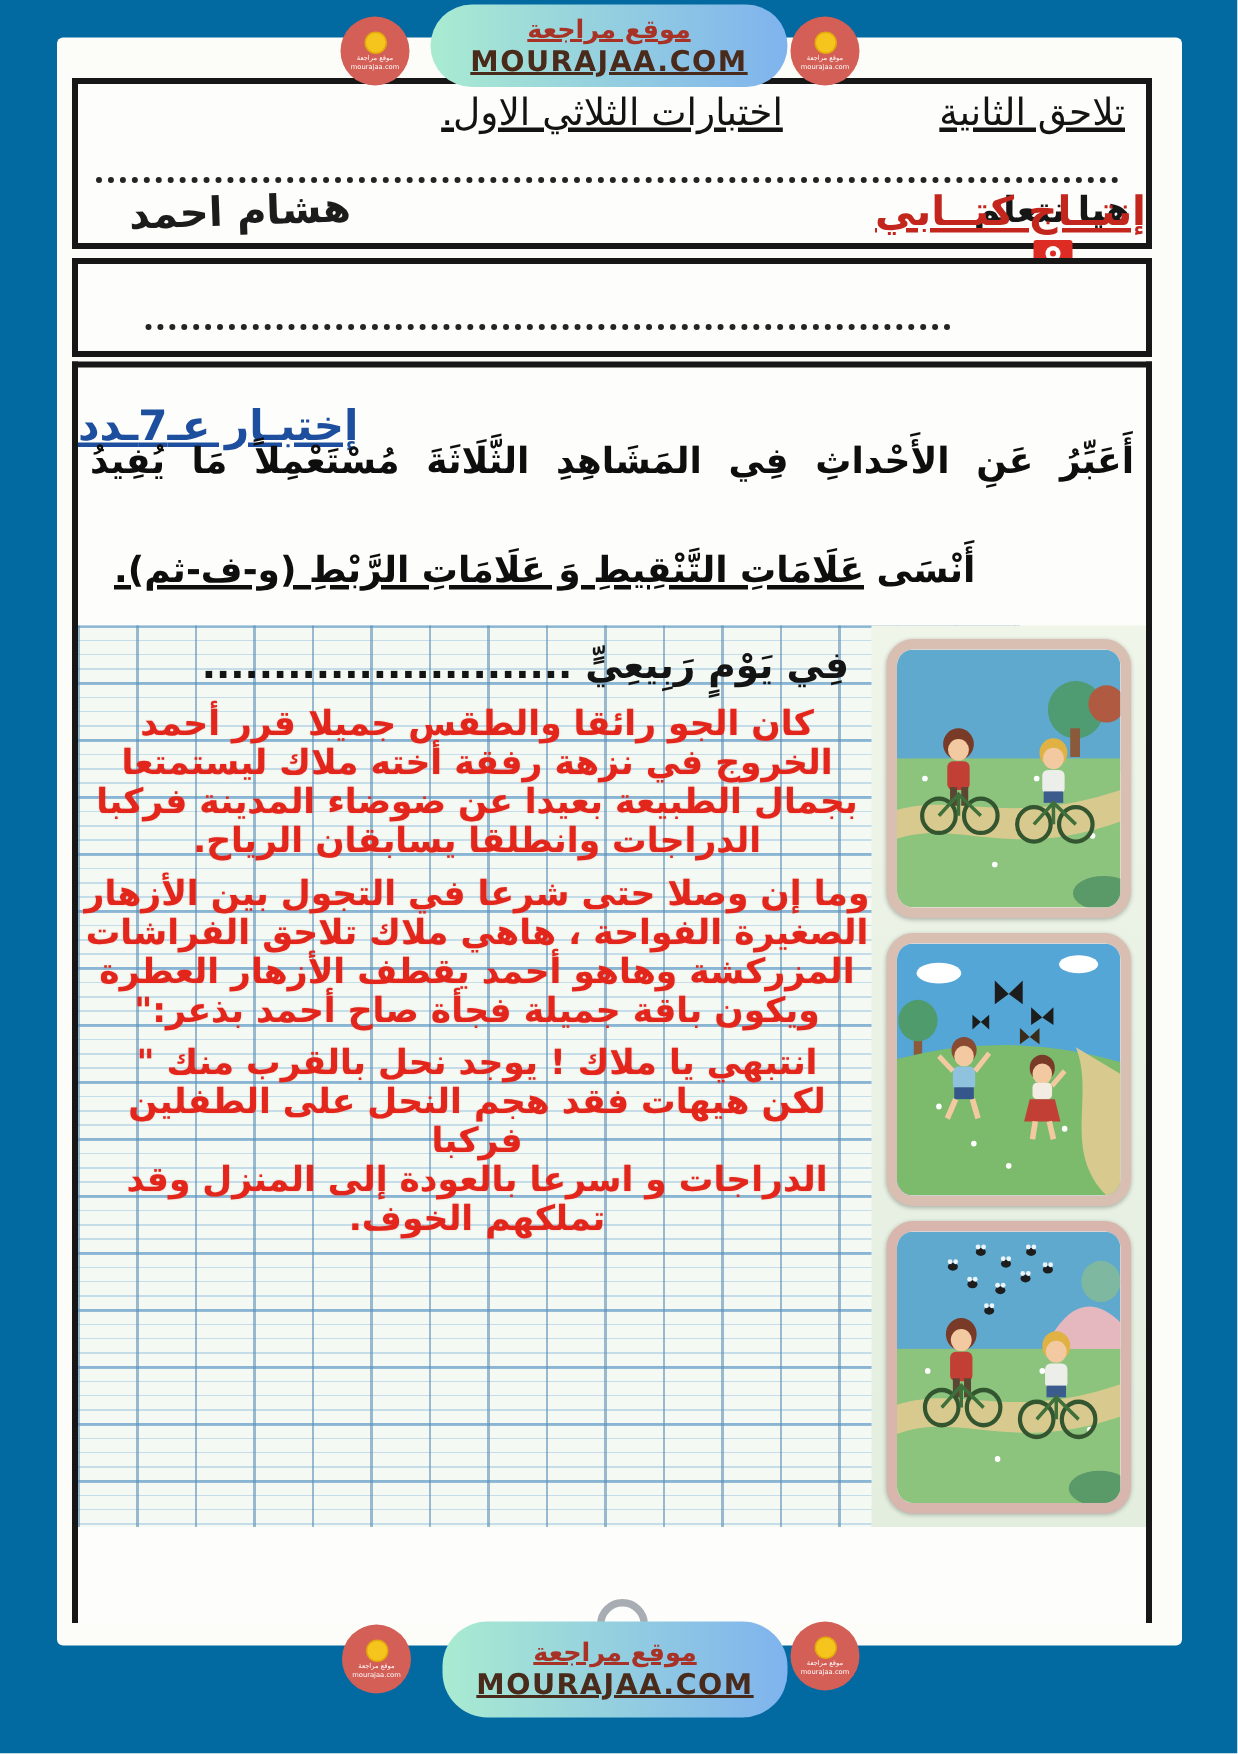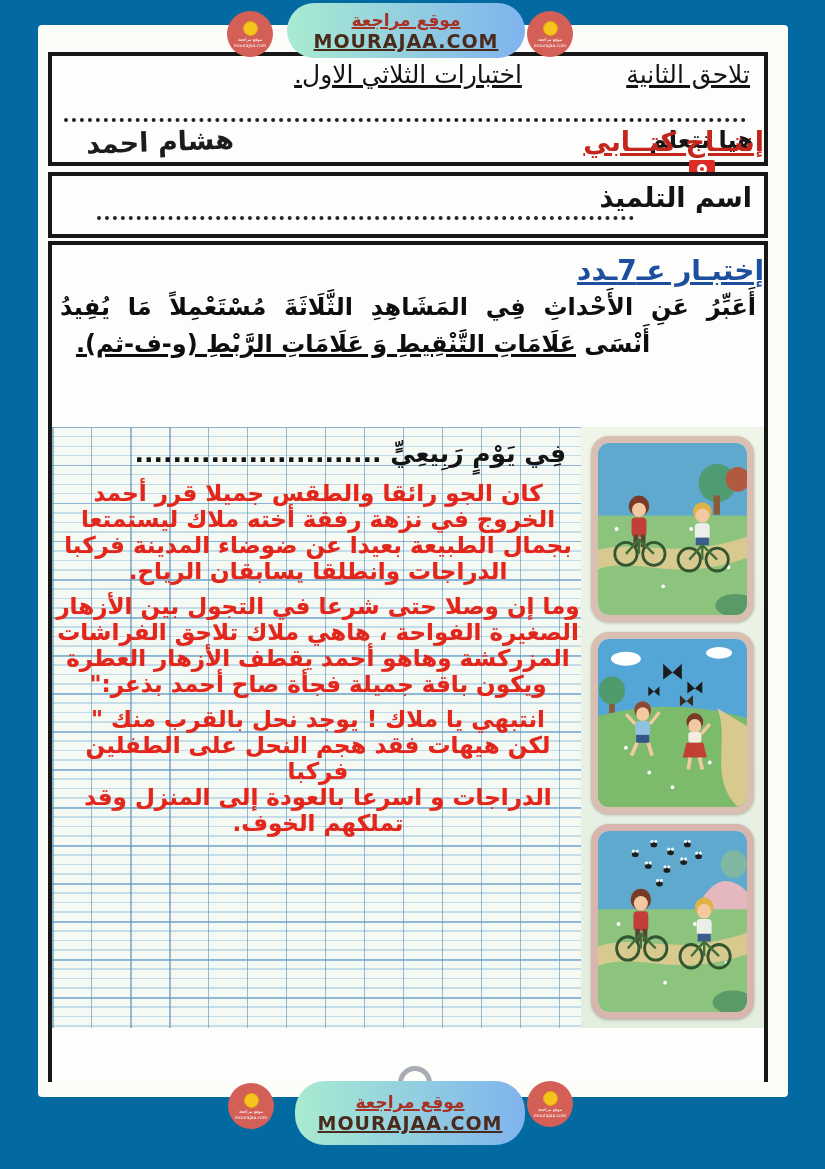--- a/index.html
+++ b/index.html
@@ -42,29 +42,29 @@
   .flag::before { content:""; position:absolute; left:8px; top:3.5px; width:10px; height:10px; border-radius:50%; background:#fff; }
   .flag::after { content:""; position:absolute; left:11px; top:6.5px; width:4px; height:4px; border-radius:50%; background:#dd2c23; }
   .subject { left:0; right:0; color:#c3261d; font-size:27px;
              text-decoration:underline; text-decoration-thickness:2.5px; }
   .signature { position:absolute; left:34px; top:70px; font-size:27px; font-weight:bold; color:#1c1c1c; transform:rotate(-2deg); }
 
   .student-label { position:absolute; right:12px; top:6px; font-size:27px; font-weight:bold; color:#131313; direction:rtl; }
   .student-dots { position:absolute; left:45px; top:40px; width:537px; border-top:4.5px dotted #242424; }
 
   
-  .test-title { position:absolute; top:9px; left:0; right:0; text-align:right; font-size:28px; font-weight:bold;
+  .test-title { position:absolute; top:22px; left:0; right:0; text-align:left; font-size:28px; font-weight:bold;
                 color:#1d4f9e; text-decoration:underline; text-decoration-thickness:3px; direction:rtl; }
   .instructions { position:absolute; top:44px; left:8px; right:8px; direction:rtl; color:#0e0e0e;
                   font-size:24px; font-weight:bold; line-height:37px; }
   .instr-line { text-align:justify; text-align-last:justify; }
-  .instr-last { text-align:left; padding-left:16px; }
+  .instr-last { text-align:left; padding-left:16px;margin-top:36px; }
   .u-part { text-decoration:underline; text-decoration-thickness:2.5px; }
 
-  .notebook { position:absolute; left:0; top:182px; width:628px; height:601px; background-color:#f4f9f3;
+  .notebook { position:absolute; left:0; top:172px; width:628px; height:601px; background-color:#f4f9f3;
     background-image:
       repeating-linear-gradient(to right,  rgba(92,142,182,0.6) 0 1.5px, transparent 1.5px 39px),
       repeating-linear-gradient(to bottom, rgba(118,168,205,0.75) 0 1.5px, transparent 1.5px 38px),
       repeating-linear-gradient(to bottom, rgba(158,198,224,0.55) 0 1px, transparent 1px 9.5px); }
 
   .notebook-text { position:absolute; left:2px; top:12px; width:528px; direction:rtl; }
   .opening { text-align:right; padding-right:16px; font-size:25px; font-weight:bold; color:#141414; margin-bottom:12px; }
   .opening .dots { letter-spacing:1px; }
   .story { text-align:center; color:#e3261c; font-size:23px; font-weight:bold; line-height:26px;
            white-space:pre-line; margin-bottom:9px; text-shadow:0 0 1px rgba(227,38,28,0.35); }
@@ -105,21 +105,20 @@
     <div class="dots-sep"></div>
     <span class="hline2 lets-learn">
       <span>هيا نتعلم</span>
       <span class="flag"></span>
     </span>
     <span class="hline2 subject">إنتــاج كتــابي</span>
     <span class="signature">هشام احمد</span>
   </div>
 
   <div class="bx box-student">
-    <span class="student-label">اسم التلميذ</span>
     <div class="student-dots"></div>
   </div>
 
   <div class="bx box-main">
     <div class="test-title">إختبـار عـ7ـدد</div>
 
     <div class="instructions">
       <div class="instr-line">أَعَبِّرُ عَنِ الأَحْداثِ فِي المَشَاهِدِ الثَّلَاثَةَ مُسْتَعْمِلاً مَا يُفِيدُ</div>
       <div class="instr-last">
         <span>أَنْسَى </span><span class="u-part">عَلَامَاتِ التَّنْقِيطِ وَ عَلَامَاتِ الرَّبْطِ (و-ف-ثم).</span>

